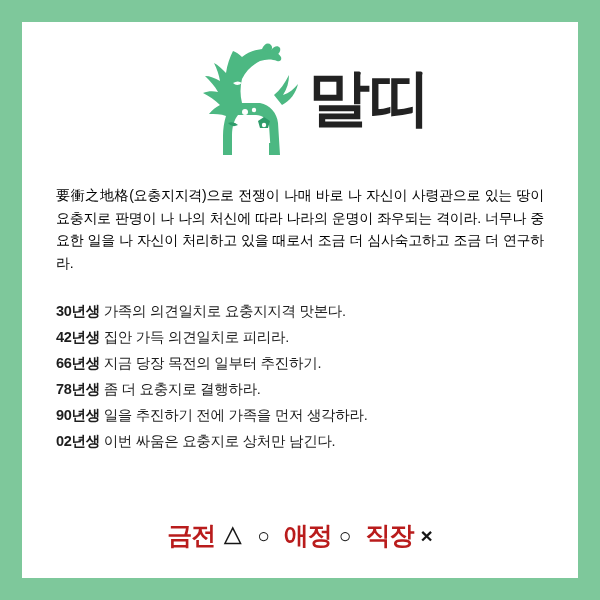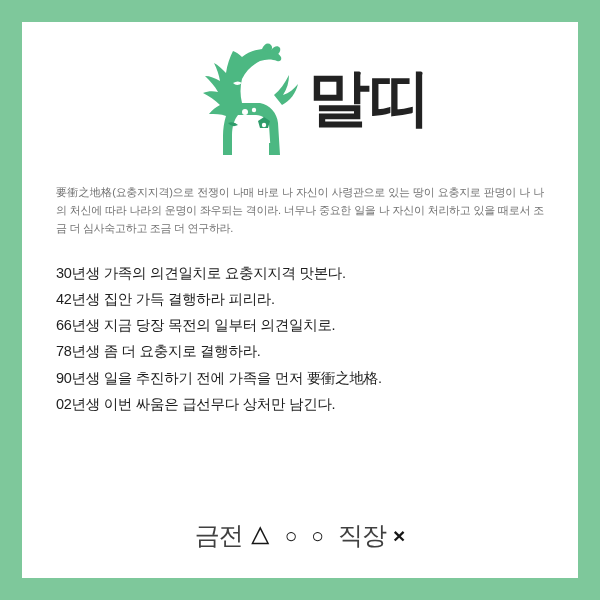--- a/index.html
+++ b/index.html
@@ -52,64 +52,64 @@
     line-height: 1;
     font-weight: bold;
     color: #222222;
     letter-spacing: -1px;
     margin-bottom: 8px;
     white-space: nowrap;
   }
   
   .intro {
     margin-top: 22px;
-    font-size: 11px;
+    font-size: 14px;
     line-height: 1.62;
-    color: #737373;
+    color: #000000;
     text-align: justify;
     letter-spacing: -0.3px;
   }
   .intro p {
     margin: 0;
   }
   .year-list {
     margin-top: 26px;
     display: flex;
     flex-direction: column;
     gap: 5px;
   }
   .year-row {
     font-size: 14.5px;
     line-height: 1.45;
     color: #1d1d1d;
     letter-spacing: -0.3px;
     white-space: nowrap;
   }
   .year-row .year {
-    font-weight: normal;
+    font-weight: bold;
   }
   
   .footer {
     margin-top: auto;
     padding-top: 18px;
     padding-bottom: 6px;
     display: flex;
     align-items: center;
     justify-content: center;
     gap: 14px;
   }
   .luck-item {
     display: flex;
     align-items: center;
     gap: 7px;
   }
   .luck-label {
     font-size: 25px;
-    font-weight: normal;
-    color: #404040;
+    font-weight: bold;
+    color: #b91c1c;
     letter-spacing: -1px;
   }
   .luck-mark {
     font-size: 21px;
     font-weight: bold;
     color: #161616;
     line-height: 1;
   }
 </style>
 </head>
@@ -164,49 +164,50 @@
       <p>要衝之地格(요충지지격)으로 전쟁이 나매 바로 나 자신이 사령관으로 있는 땅이 요충지로 판명이 나 나의 처신에 따라 나라의 운명이 좌우되는 격이라. 너무나 중요한 일을 나 자신이 처리하고 있을 때로서 조금 더 심사숙고하고 조금 더 연구하라.</p>
     </div>
 
     <div class="year-list">
       <div class="year-row">
         <span class="year">30년생</span>
         <span class="fortune">가족의 의견일치로 요충지지격 맛본다.</span>
       </div>
       <div class="year-row">
         <span class="year">42년생</span>
-        <span class="fortune">집안 가득 결행하라 피리라.</span>
+        <span class="fortune">집안 가득 의견일치로 피리라.</span>
       </div>
       <div class="year-row">
         <span class="year">66년생</span>
-        <span class="fortune">지금 당장 목전의 일부터 의견일치로.</span>
+        <span class="fortune">지금 당장 목전의 일부터 추진하기.</span>
       </div>
       <div class="year-row">
         <span class="year">78년생</span>
         <span class="fortune">좀 더 요충지로 결행하라.</span>
       </div>
       <div class="year-row">
         <span class="year">90년생</span>
-        <span class="fortune">일을 추진하기 전에 가족을 먼저 要衝之地格.</span>
+        <span class="fortune">일을 추진하기 전에 가족을 먼저 생각하라.</span>
       </div>
       <div class="year-row">
         <span class="year">02년생</span>
-        <span class="fortune">이번 싸움은 급선무다 상처만 남긴다.</span>
+        <span class="fortune">이번 싸움은 요충지로 상처만 남긴다.</span>
       </div>
     </div>
 
     <div class="footer">
       <div class="luck-item">
         <span class="luck-label">금전</span>
         <span class="luck-mark">△</span>
       </div>
       <div class="luck-item">
         <span class="luck-mark">○</span>
       </div>
       <div class="luck-item">
+        <span class="luck-label">애정</span>
         <span class="luck-mark">○</span>
       </div>
       <div class="luck-item">
         <span class="luck-label">직장</span>
         <span class="luck-mark">×</span>
       </div>
     </div>
 
   </div>
 </div>

